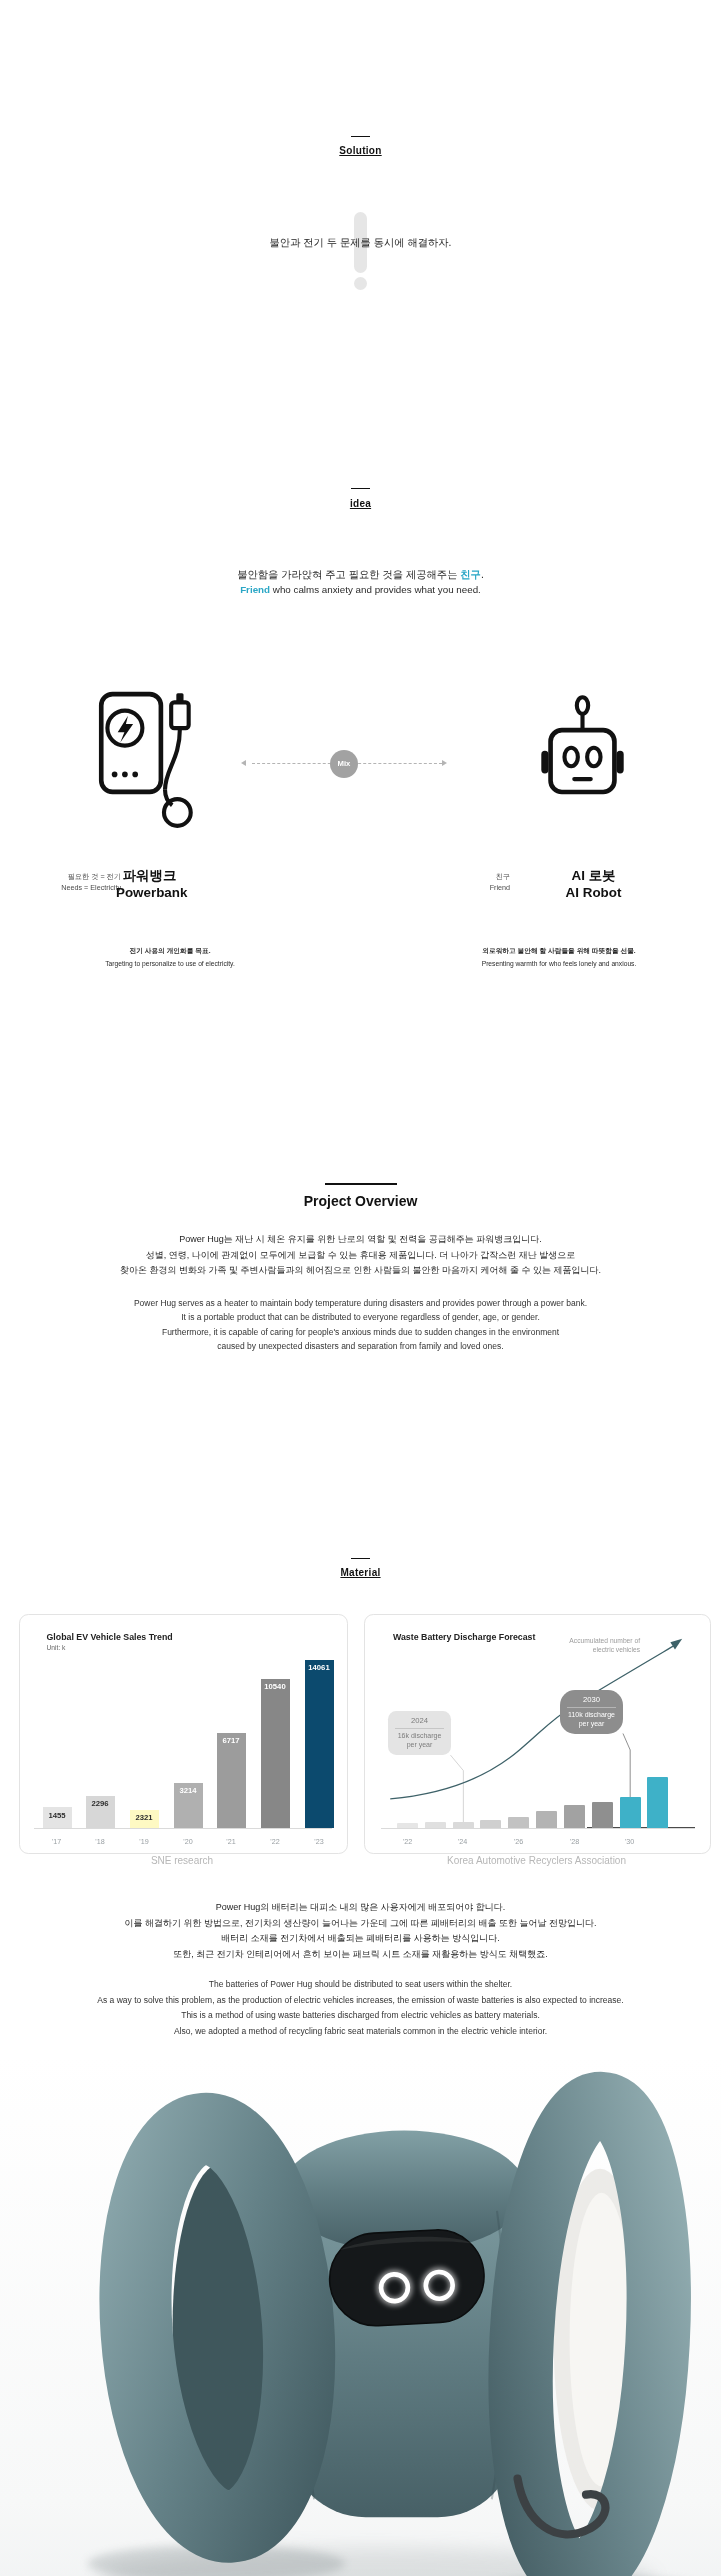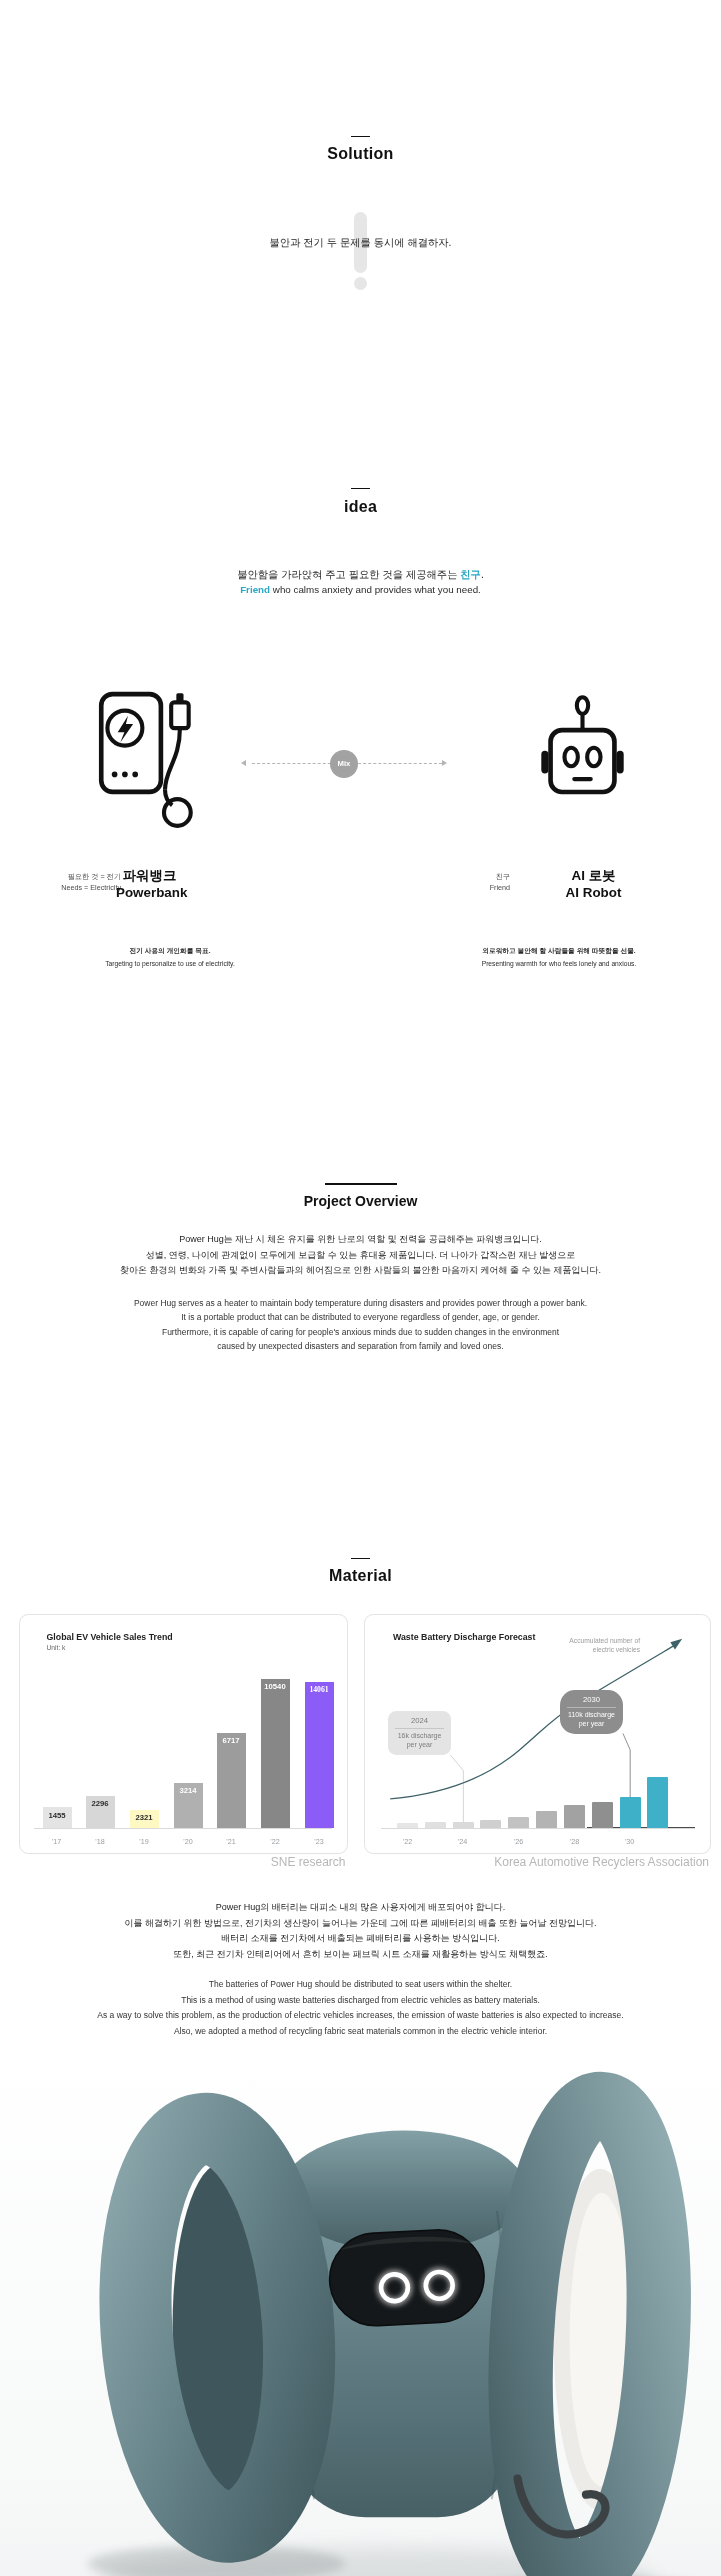--- a/index.html
+++ b/index.html
@@ -1,21 +1,21 @@
 <!DOCTYPE html>
 <html style="font-size:8.2px"><head>
 <meta charset="utf-8">
 <style>
   html,body{margin:0;padding:0;background:#fff;}
   #page{position:relative;width:721px;height:2649px;background:#ffffff;overflow:hidden;
         font-family:"Liberation Sans","DejaVu Sans",sans-serif;color:#1c1c1c;}
   .abs{position:absolute;}
   .ctr{left:0;width:721px;text-align:center;}
   .hline{background:#111;height:1px;}
-  .sec-head{font-size:16px;font-weight:bold;color:#111;letter-spacing:0.3px;}
+  .sec-head{font-size:10px;font-weight:bold;color:#111;letter-spacing:0.3px;text-decoration:underline;}
   .big-head{font-size:14px;font-weight:bold;color:#111;}
   .kor-line{font-size:10.3px;color:#1d1d1d;}
   .eng-line{font-size:9.8px;color:#2a2a2a;}
   .b{font-weight:normal;}
   .teal{color:#2ba7c6;font-weight:bold;}
   .excl{background:#e6e6e6;}
   .dash-line{border-top:1px dashed #b4b4b4;height:0;}
   .tri{width:0;height:0;border-top:3.1px solid transparent;border-bottom:3.1px solid transparent;}
   .mix-circle{width:28px;height:28px;border-radius:50%;background:#a2a2a2;color:#fff;
       font-size:7.7px;font-weight:bold;text-align:center;line-height:28px;}
@@ -26,21 +26,21 @@
   .para-kor{font-size:9px;line-height:15.5px;text-align:center;color:#1d1d1d;}
   .para-eng{font-size:8.5px;line-height:14.4px;text-align:center;color:#333;}
   .para-eng2{font-size:8.5px;line-height:15.5px;text-align:center;color:#333;}
   .card{background:#fff;border:0.5px solid #e3e3e3;border-radius:9.3px;}
   .chart-title{position:absolute;font-size:8.8px;font-weight:bold;color:#222;}
   .chart-unit{position:absolute;font-size:6.7px;color:#666;}
   .bar{position:absolute;}
   .bar-val{position:absolute;top:3.1px;left:0;width:100%;text-align:center;font-size:7.7px;font-weight:bold;}
   .year-label{position:absolute;bottom:7.2px;width:31px;text-align:center;font-size:7.2px;color:#9aa0a4;}
   .axis{position:absolute;height:0.5px;background:#dadada;}
-  .source{font-size:12px;color:#b7b7b7;text-align:right;}
+  .source{font-size:10px;color:#b7b7b7;text-align:center;}
   .callout{position:absolute;width:63px;height:44px;border-radius:8.2px;text-align:center;}
   .callout .cy{font-size:7.7px;margin-top:5.2px;}
   .callout .div{height:0.5px;margin:3.1px 7.2px;}
   .callout .cl{font-size:7px;line-height:8.8px;}
   .callout.light{background:#e4e4e4;color:#7d7d7d;}
   .callout.light .div{background:#c6c6c6;}
   .callout.dark{background:#8d8d8d;color:#fff;}
   .callout.dark .div{background:#b5b5b5;}
   .annot{position:absolute;font-size:6.7px;line-height:9.8px;color:#9b9b9b;text-align:right;}
 </style>
@@ -159,21 +159,21 @@
         </div>
         <div class="year-label" style="left: 153px;">'20</div>
         <div class="bar" style="left: 197px; width: 29px; height: 95px; bottom: 25px; background: rgb(156, 156, 156);">
           <div class="bar-val" style="color: rgb(255, 255, 255);">6717</div>
         </div>
         <div class="year-label" style="left: 196px;">'21</div>
         <div class="bar" style="left: 241px; width: 29px; height: 149px; bottom: 25px; background: rgb(135, 135, 135);">
           <div class="bar-val" style="color: rgb(255, 255, 255);">10540</div>
         </div>
         <div class="year-label" style="left: 240px;">'22</div>
-        <div class="bar" style="left: 285px; width: 29px; height: 146px; bottom: 25px; background: #8b5cf6; font-family: Liberation Serif, serif;">
+        <div class="bar" style="left: 285px; width: 29px; height: 168px; bottom: 25px; background: #0c4a6e;">
           <div class="bar-val" style="color: rgb(255, 255, 255);">14061</div>
         </div>
         <div class="year-label" style="left: 284px;">'23</div>
       </div>
   </div>
   <div class="abs source" style="left:18.5px;top:1855px;width:327px;">SNE research</div>
 
   <div class="abs card" style="left:364px;top:1614px;width:345px;height:238px;">
     <svg class="abs" style="left:0;top:0;" width="345" height="238" viewBox="0 0 670 462">
       <polyline points="166,272 191,302 191,412" fill="none" stroke="#c9c9c9" stroke-width="1.5"></polyline>
@@ -221,22 +221,22 @@
   <div class="abs source" style="left:364px;top:1855px;width:345px;">Korea Automotive Recyclers Association</div>
 
   <div class="abs ctr para-kor" style="top:1900px;">
     <div><span class="b">Power Hug</span><span>의 배터리는 대피소 내의 많은 사용자에게 배포되어야 합니다.</span></div>
     <div>이를 해결하기 위한 방법으로, 전기차의 생산량이 늘어나는 가운데 그에 따른 폐배터리의 배출 또한 늘어날 전망입니다.</div>
     <div>배터리 소재를 전기차에서 배출되는 폐배터리를 사용하는 방식입니다.</div>
     <div>또한, 최근 전기차 인테리어에서 흔히 보이는 패브릭 시트 소재를 재활용하는 방식도 채택했죠.</div>
   </div>
   <div class="abs ctr para-eng2" style="top:1977px;">
     <div><span>The batteries of </span><span class="b">Power Hug</span><span> should be distributed to seat users within the shelter.</span></div>
+    <div>As a way to solve this problem, as the production of electric vehicles increases, the emission of waste batteries is also expected to increase.</div>
     <div>This is a method of using waste batteries discharged from electric vehicles as battery materials.</div>
-    <div>As a way to solve this problem, as the production of electric vehicles increases, the emission of waste batteries is also expected to increase.</div>
     <div>Also, we adopted a method of recycling fabric seat materials common in the electric vehicle interior.</div>
   </div>
 
   <svg class="abs" style="left:0;top:2056px;" width="721" height="594" viewBox="0 0 1400 1152">
     <defs>
       <linearGradient id="bgGrad" x1="0" y1="0" x2="0" y2="1">
         <stop offset="0" stop-color="#ffffff"></stop>
           <stop offset="0.75" stop-color="#f7f8f8"></stop>
           <stop offset="1" stop-color="#eef0f1"></stop>
       </linearGradient>

